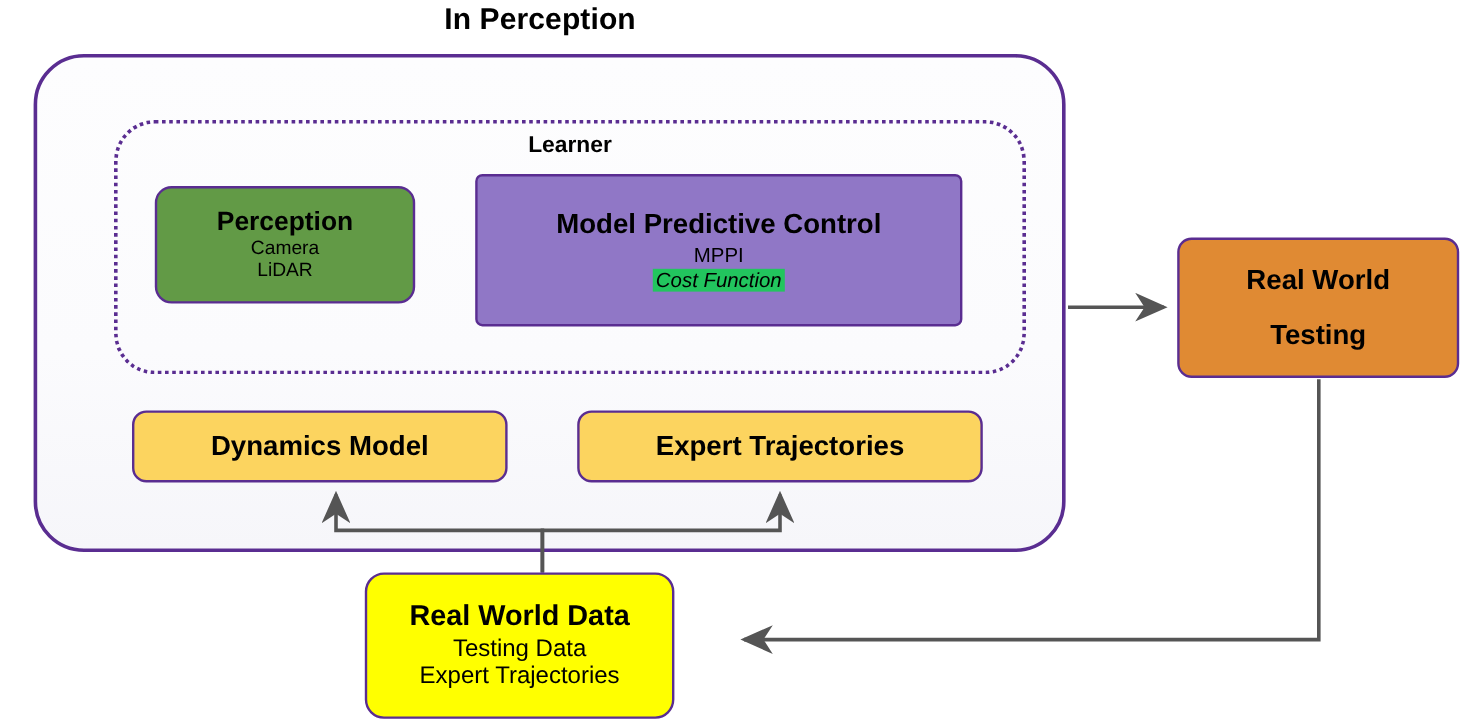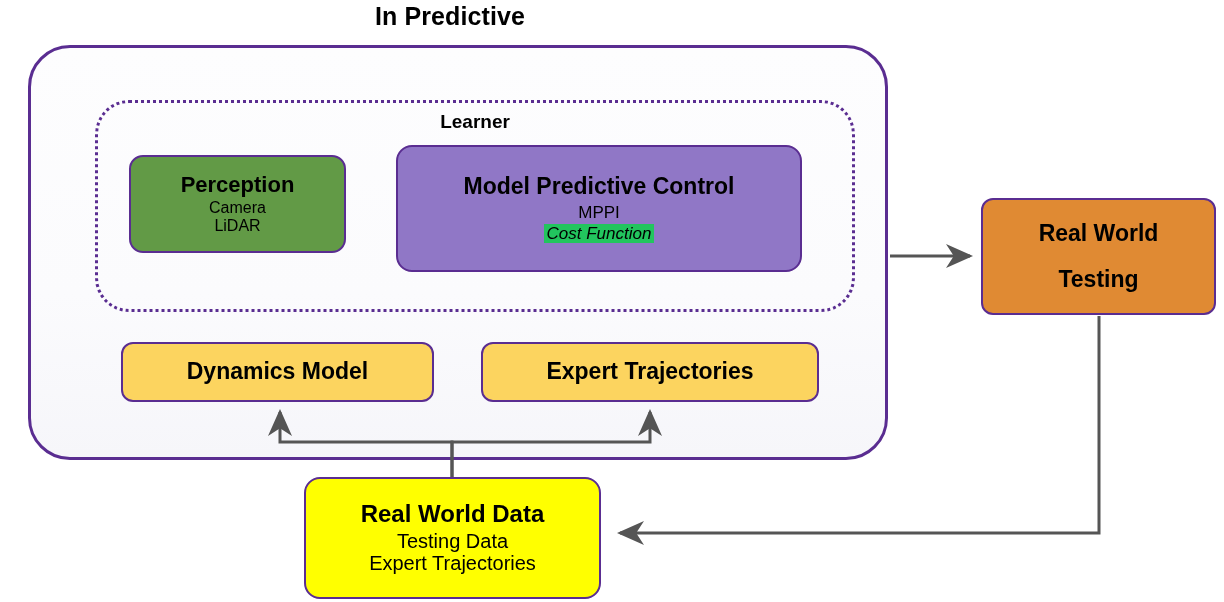--- a/index.html
+++ b/index.html
@@ -100,33 +100,33 @@
   }
   #perception .head { font-size: 22px; margin-bottom: 2px; }
   #perception .sub  { font-size: 16px; }
 
   #mpc {
     left: 396px;
     top: 145px;
     width: 406px;
     height: 127px;
     background: #9077c6;
-    border-radius: 16px;
+    border-radius: 6px;
   }
   #mpc .head { font-size: 23px; margin-bottom: 3px; }
   #mpc .sub  { font-size: 17px; }
   #mpc .sub.highlight {
     background: #22c55e;
     padding: 0 3px;
     margin-top: 2px;
     font-style: italic;
   }
 
   #dynamics {
-    left: 121px;
+    left: 110px;
     top: 342px;
     width: 313px;
     height: 60px;
     background: #fcd45f;
     border-radius: 12px;
   }
   #dynamics .head { font-size: 23px; }
 
   #expert {
     left: 481px;
@@ -145,34 +145,34 @@
     height: 117px;
     background: #e08a33;
     border-radius: 12px;
     gap: 20px;
   }
   #rwtesting .head { font-size: 23px; }
 
   #rwdata {
     left: 304px;
     top: 477px;
-    width: 297px;
+    width: 258px;
     height: 122px;
     background: #ffff00;
     border-radius: 16px;
   }
   #rwdata .head { font-size: 24px; margin-bottom: 2px; }
   #rwdata .sub  { font-size: 20px; }
 </style>
 </head>
 <body>
 
 <div id="canvas">
 
-  <div class="title">In Predictive</div>
+  <div class="title">In Perception</div>
 
   <div class="sim-container"></div>
 
   <div class="learner-box"></div>
   <div class="learner-label">Learner</div>
 
   <svg class="svg-layer" viewBox="0 0 1224 602">
     <defs>
       <marker id="arrowhead" markerWidth="9" markerHeight="8" refX="8" refY="4" orient="auto" markerUnits="strokeWidth">
         <path d="M0,0 L9,4 L0,8 L2.6,4 Z" fill="#555555"></path>

